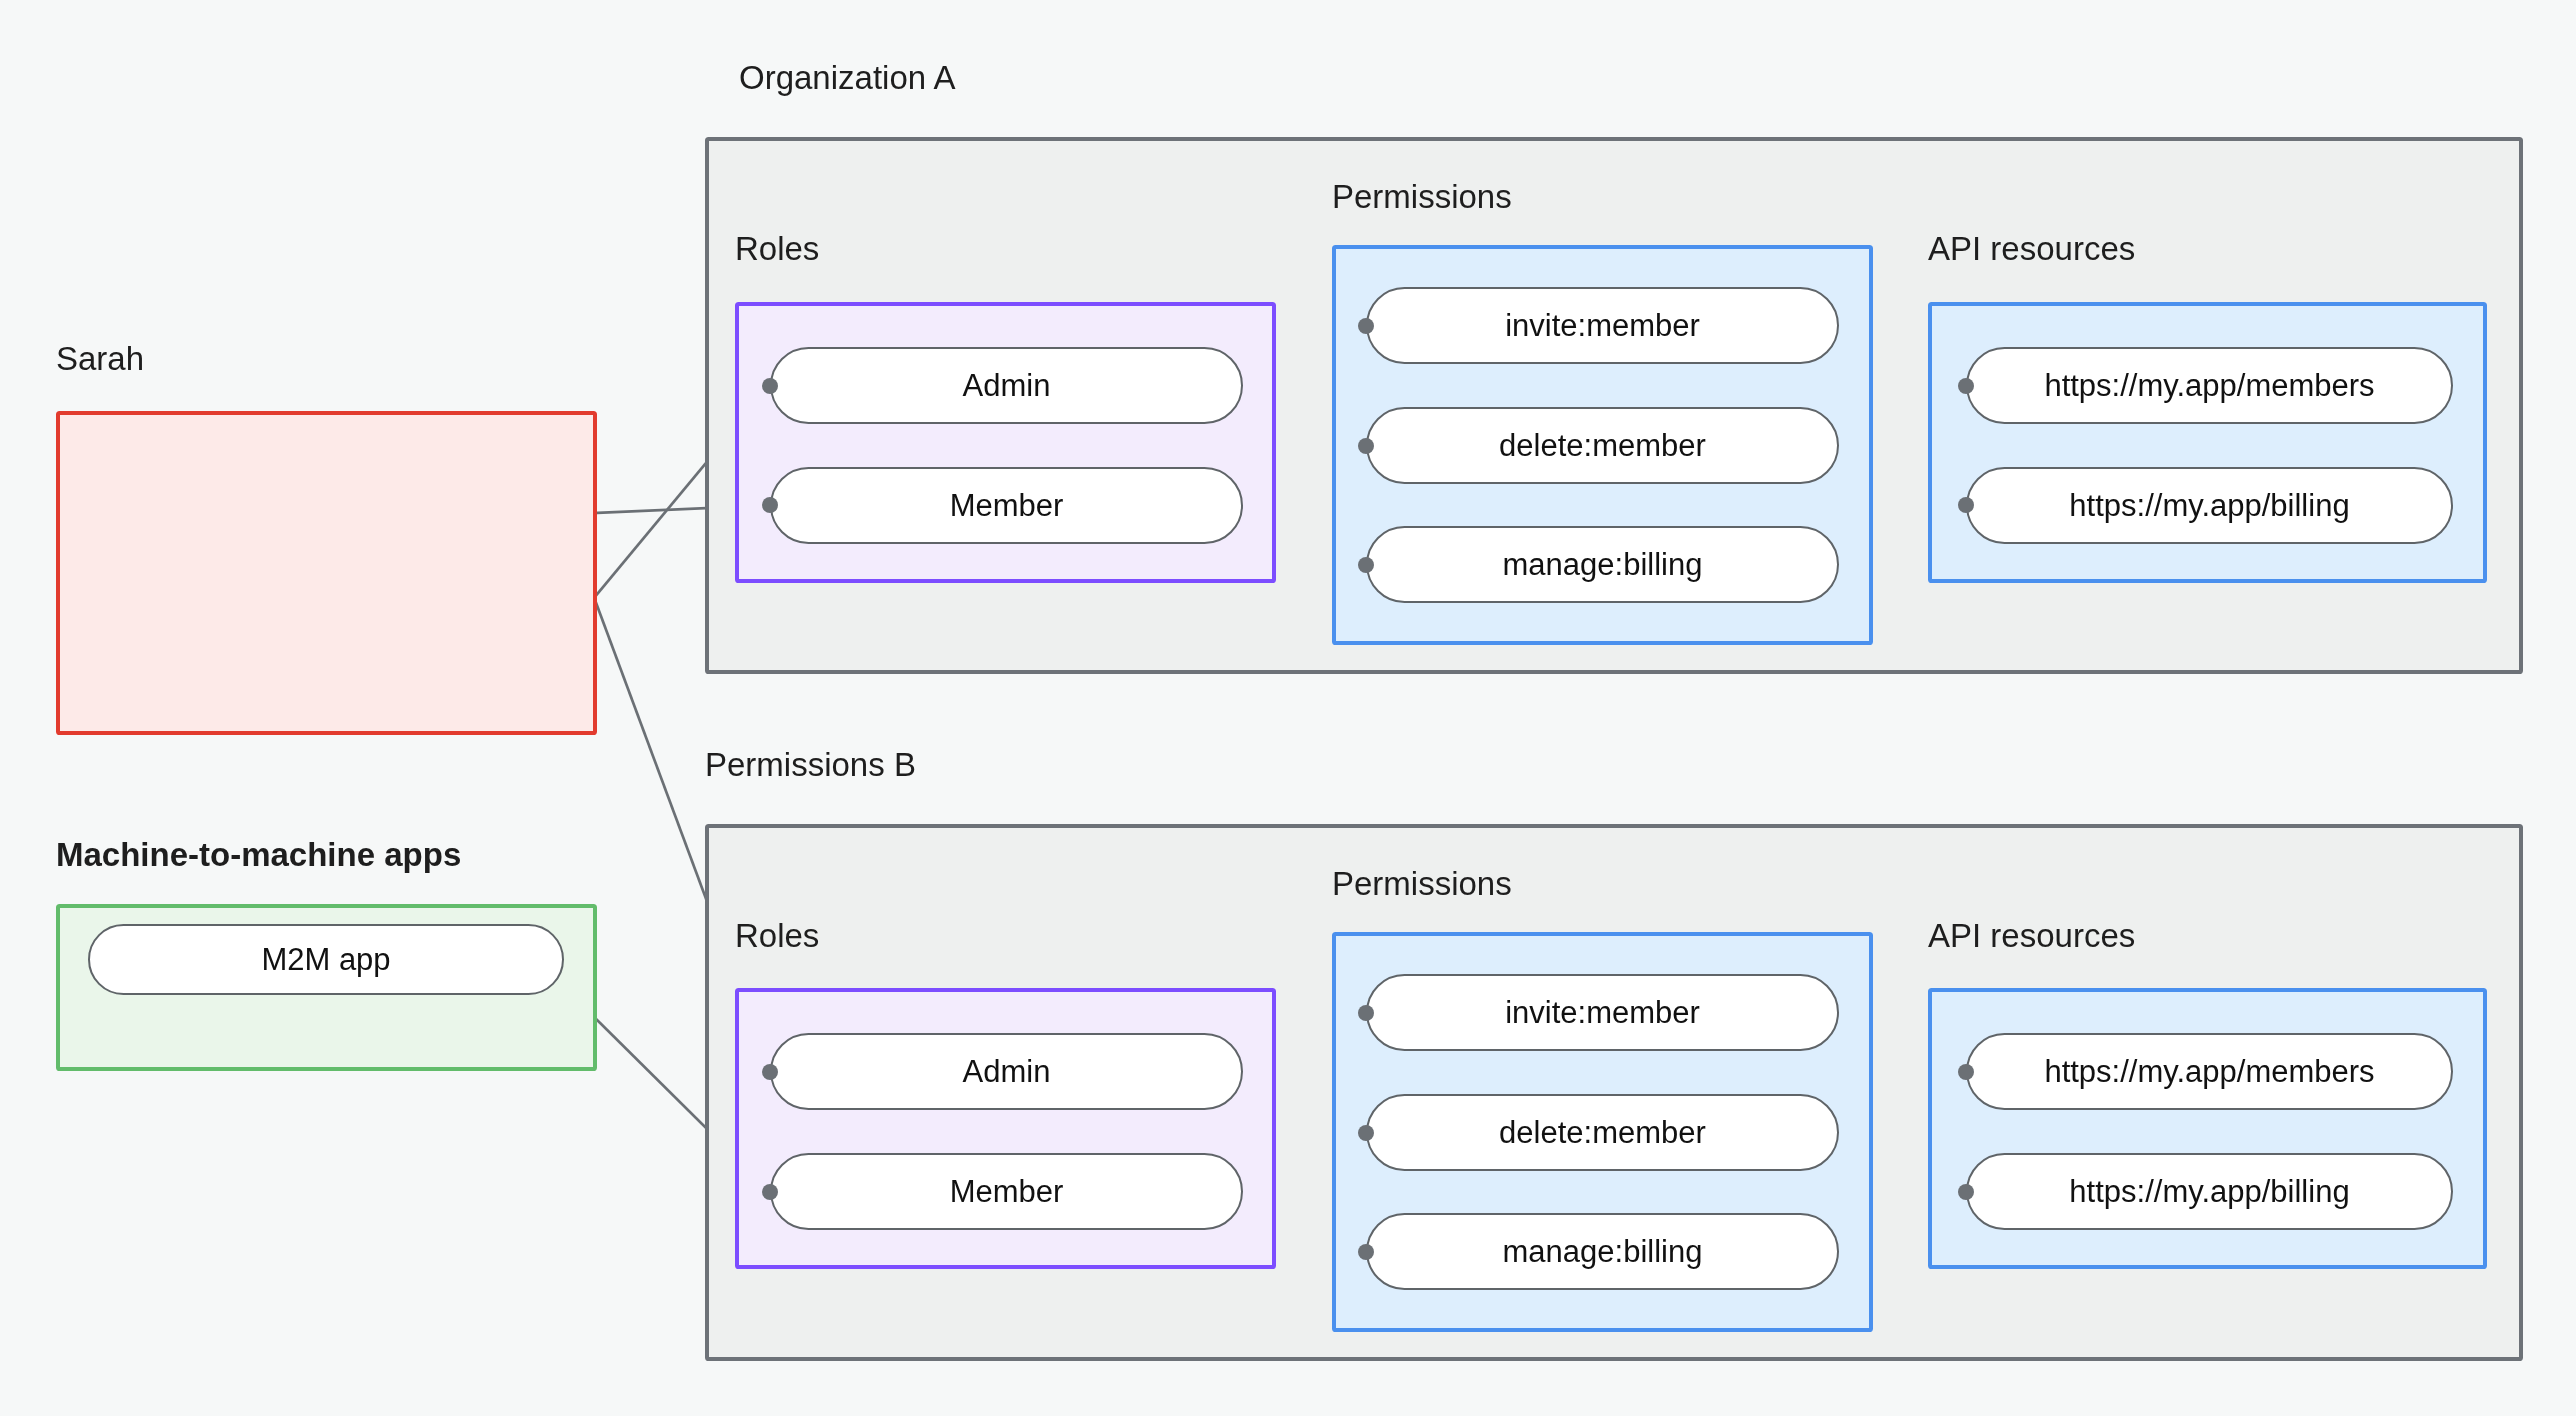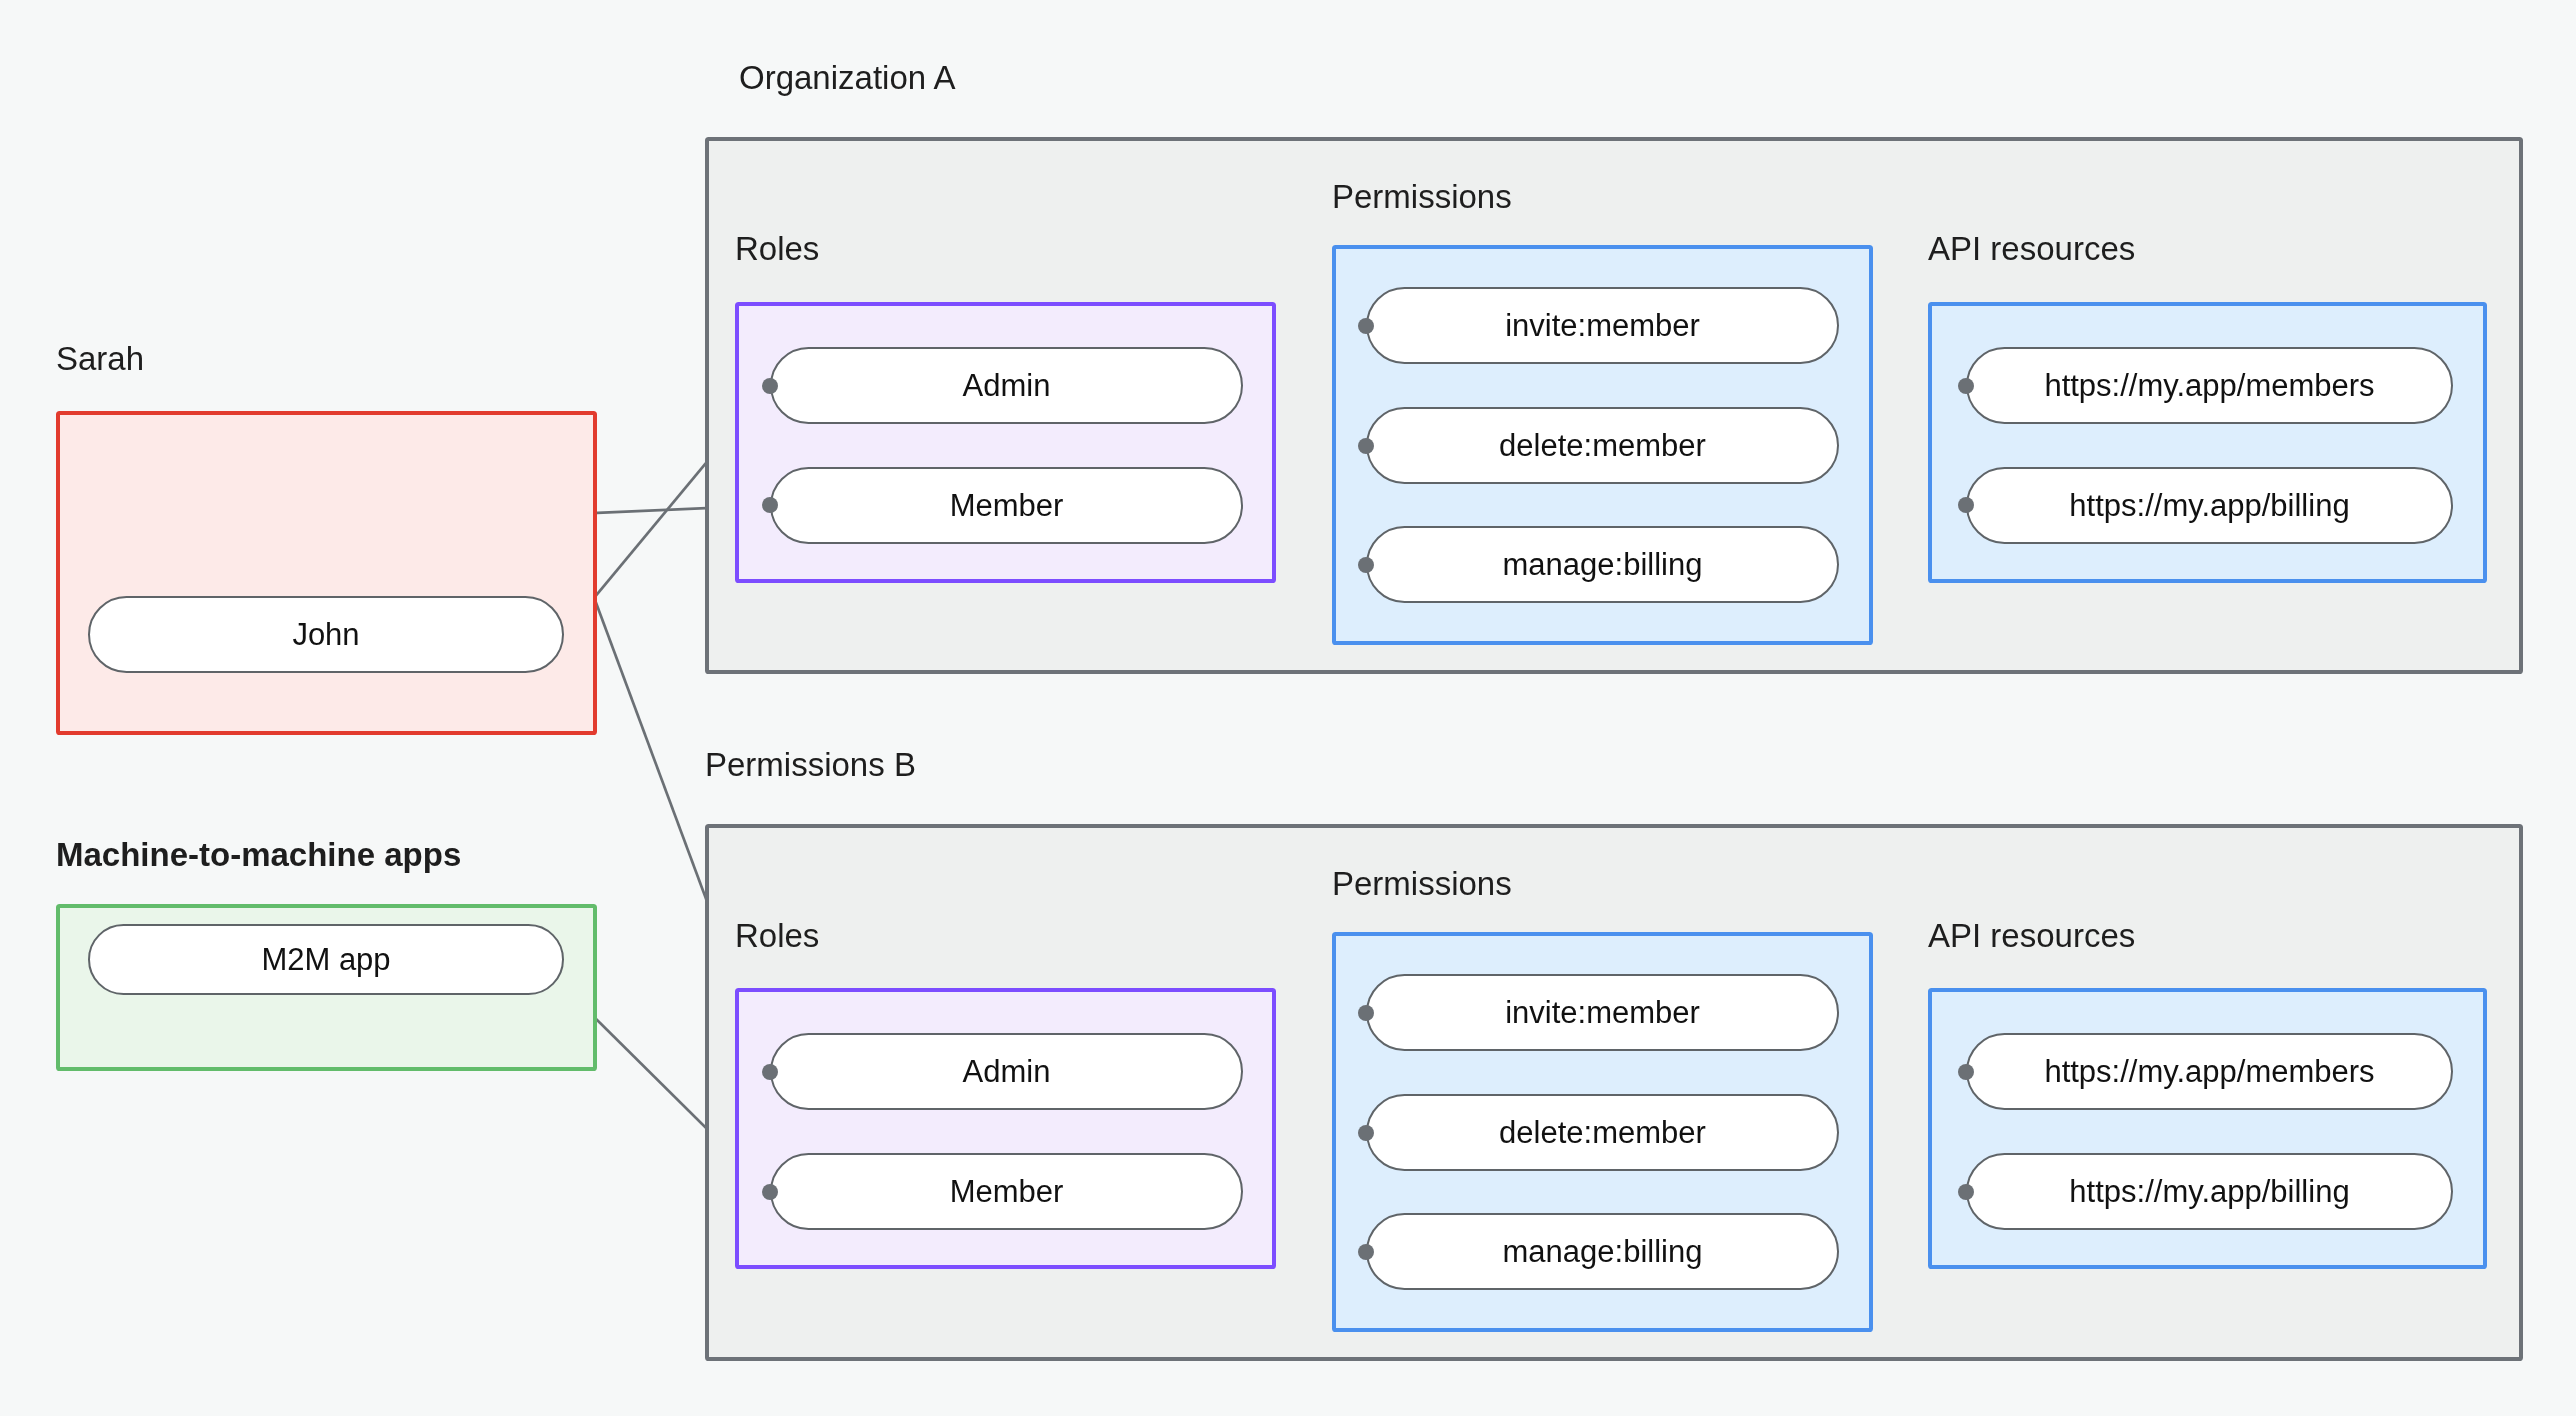--- a/index.html
+++ b/index.html
@@ -108,21 +108,20 @@
       <line x1="1378" y1="1323" x2="1516" y2="1389"></line>
 
       <line x1="2043" y1="1124" x2="2182" y2="1190"></line>
       <line x1="2043" y1="1257" x2="2182" y2="1190"></line>
       <line x1="2043" y1="1389" x2="2182" y2="1323"></line>
     </g>
   </svg>
 
   <div class="group-label" style="left:56px; top:342px;">Sarah</div>
   <div class="box users" style="left:56px; top:411px; width:541px; height:324px;"></div>
-  <div class="pill" style="left:88px; top:596px; width:476px; height:77px;">John</div>
 
   <div class="group-label" style="left:56px; top:838px;font-weight:bold;">Machine-to-machine apps</div>
   <div class="box m2m" style="left:56px; top:904px; width:541px; height:167px;"></div>
   <div class="pill" style="left:88px; top:924px; width:476px; height:71px;">M2M app</div>
 
   <div class="group-label" style="left:705px; top:61px;margin-left:34px;">Organization A</div>
   <div class="box org" style="left:705px; top:137px; width:1818px; height:537px;"></div>
 
   <div class="group-label" style="left:735px; top:232px;">Roles</div>
   <div class="box roles" style="left:735px; top:302px; width:541px; height:281px;"></div>

